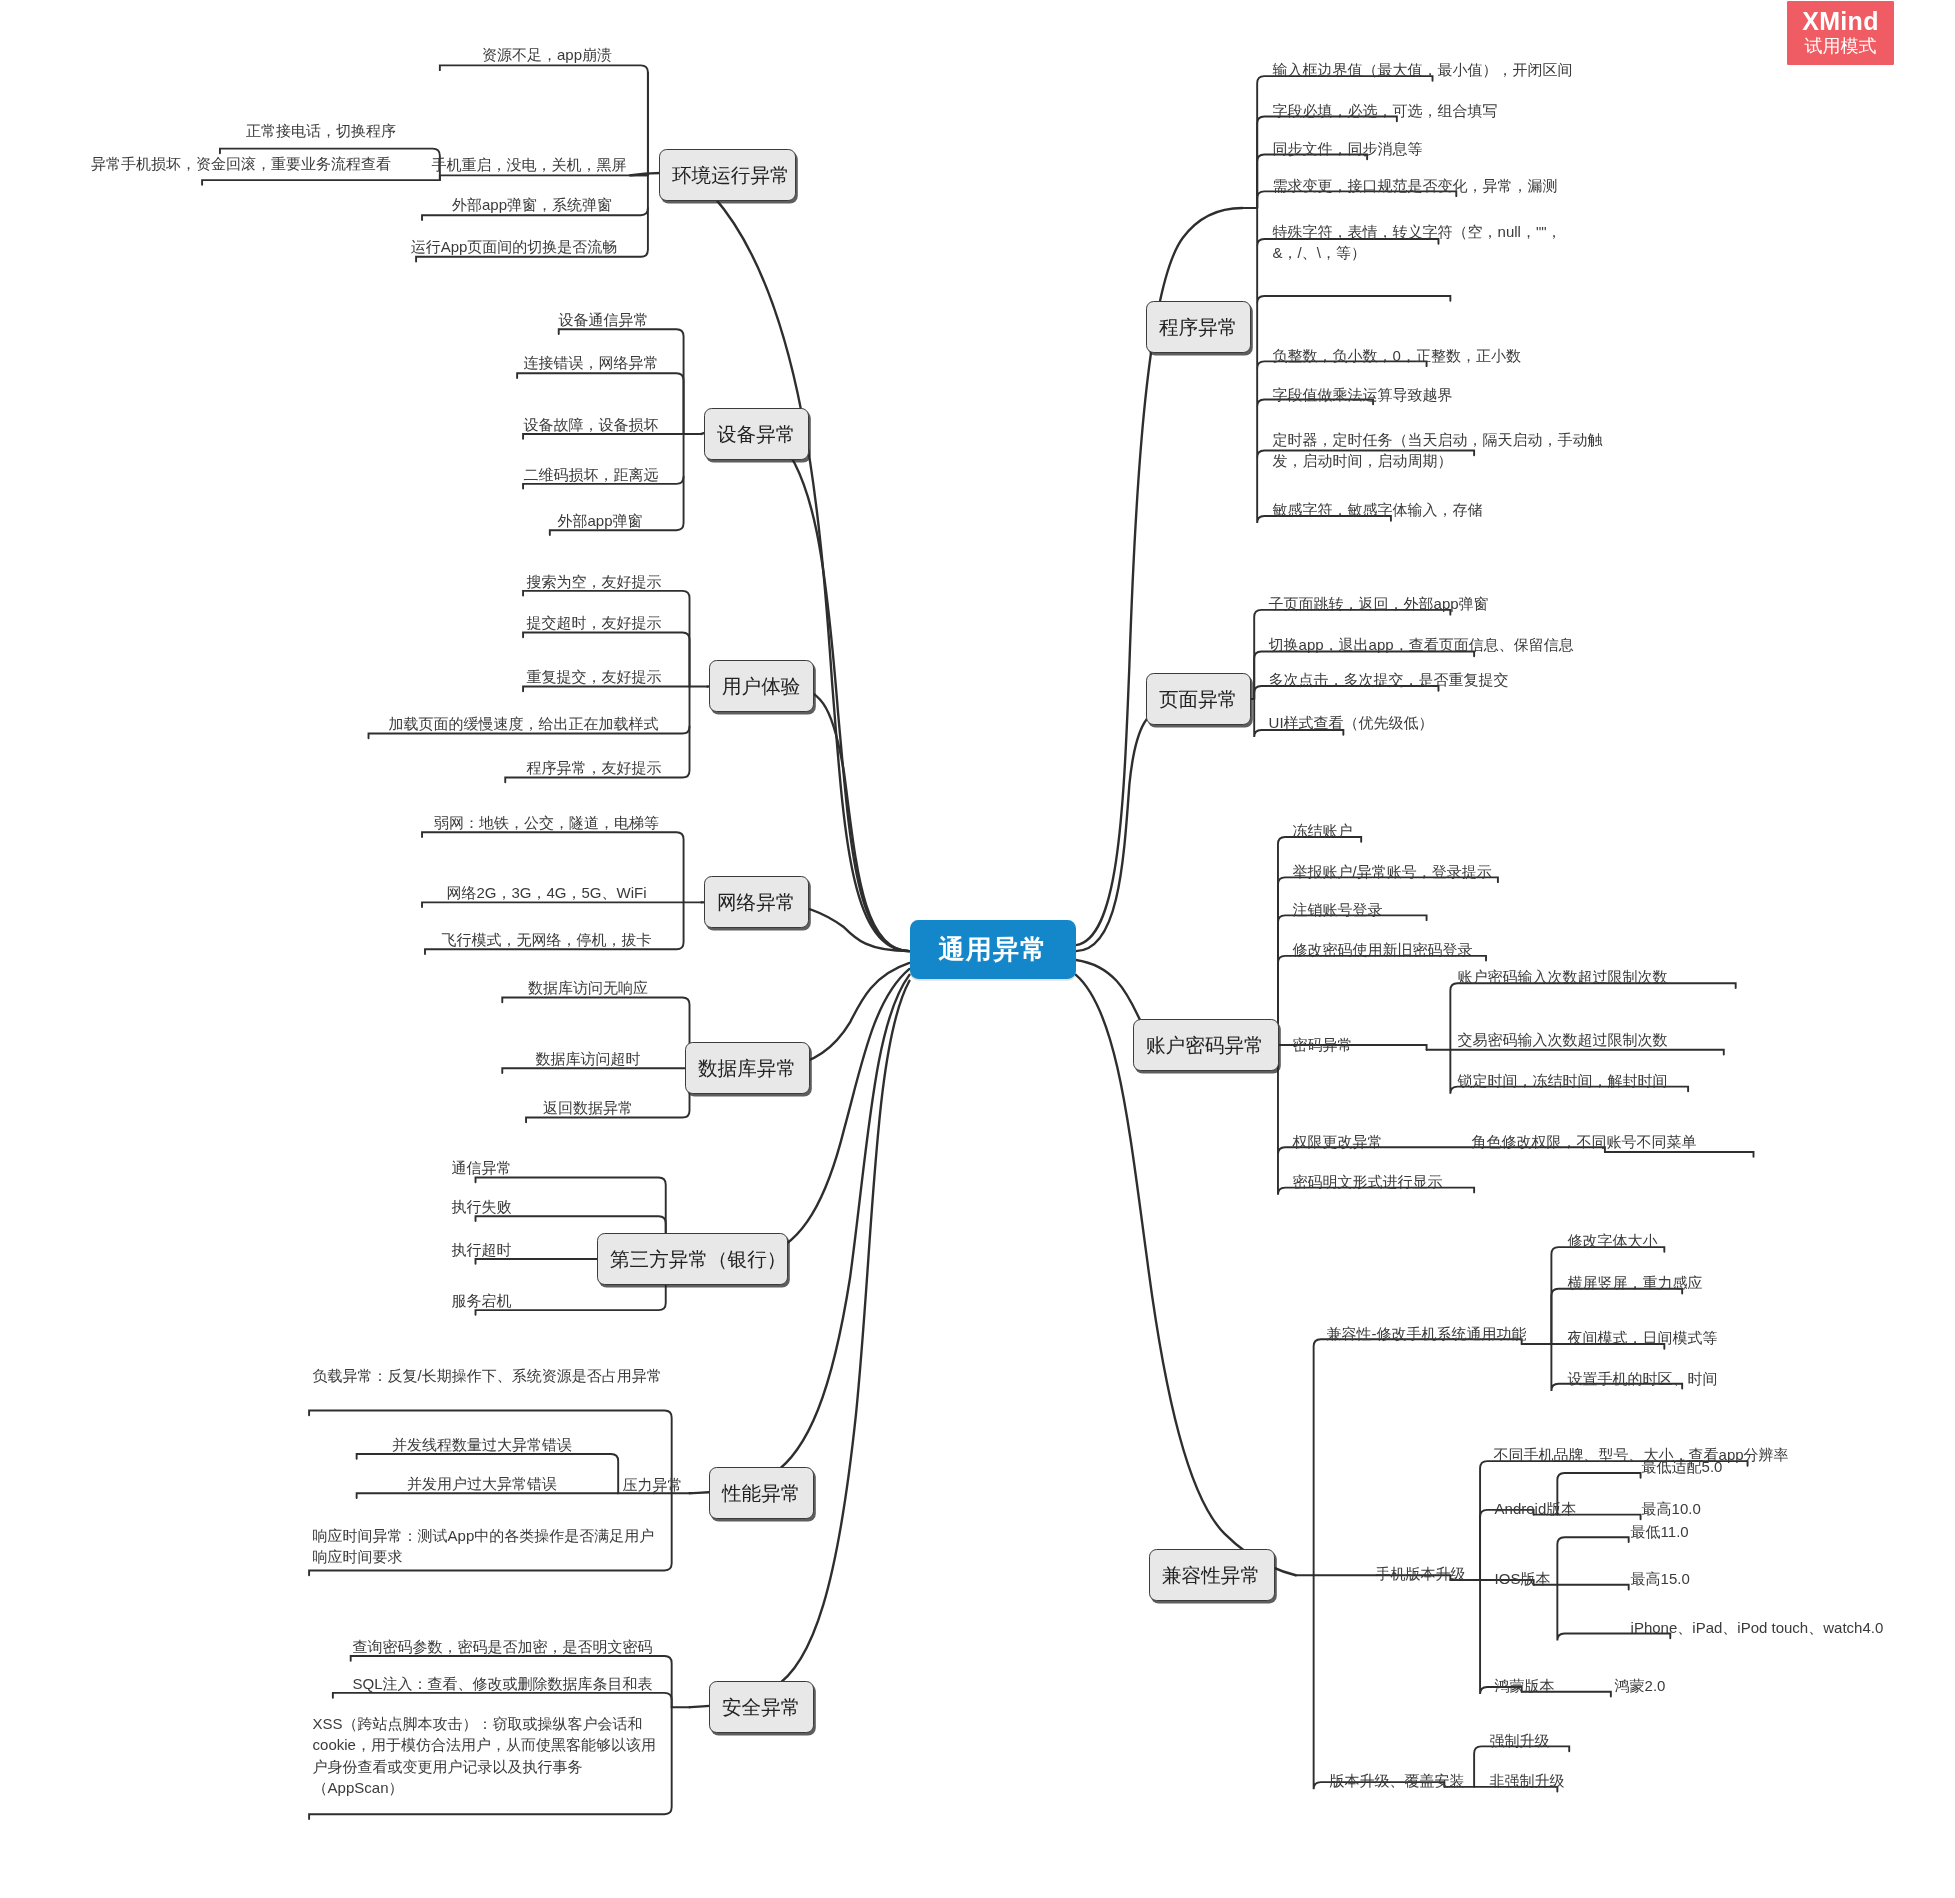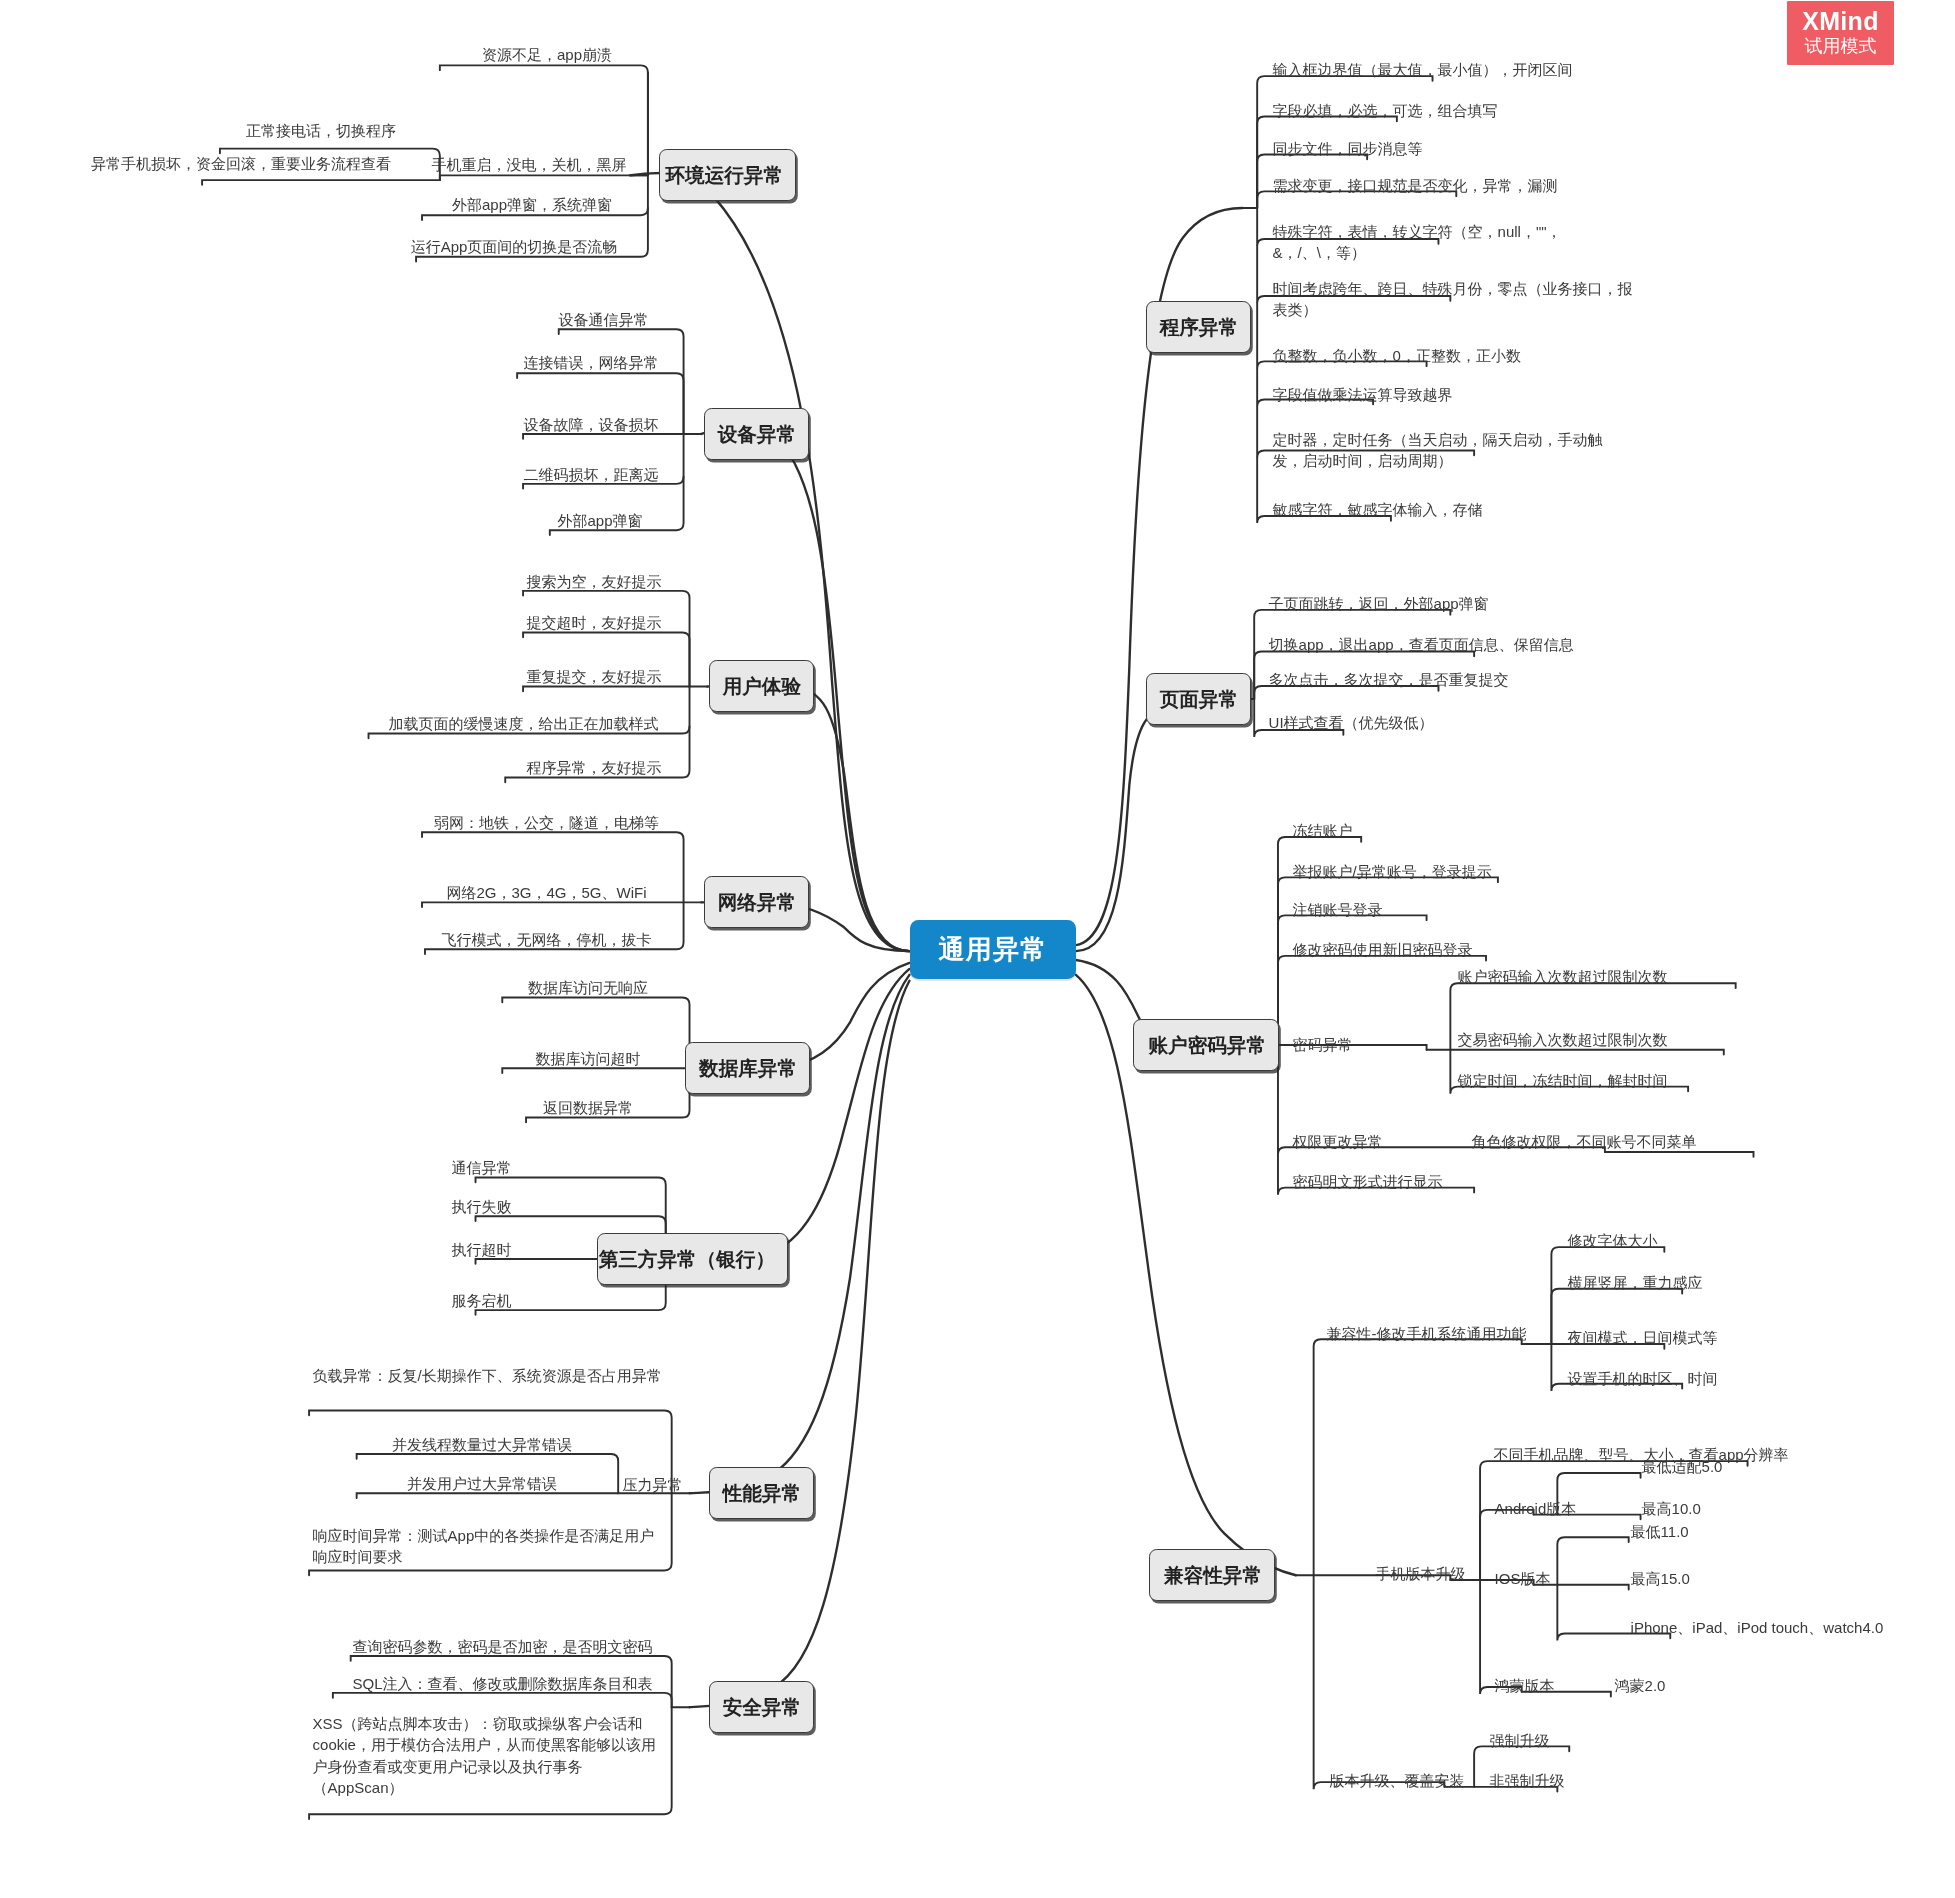--- a/index.html
+++ b/index.html
@@ -36,22 +36,22 @@
     box-shadow:0 1.8px 0 rgba(0,0,0,0.12);
   }
 
   
   .main{
     background:#E8E8E8;
     border:1.8px solid #3B3B3B;
     border-radius:7.7px;
     color:#222222;
     font-size:19.6px;
-    font-weight:bold;
-    display:flex; align-items:center; justify-content:flex-end;
+    font-weight:normal;
+    display:flex; align-items:center; justify-content:flex-start;
     padding:7px 12px;
     box-shadow:1.8px 2.4px 0 rgba(40,40,40,0.75);
     white-space:nowrap;
   }
 
   
   .leaf{
     color:#3A3A3A;
     font-size:15px;
     line-height:1.42;
@@ -321,21 +321,20 @@
 
   <div class="node leaf c" style="left:333px;top:1635px;width:339px;"><span>查询密码参数，密码是否加密，是否明文密码</span></div>
   <div class="node leaf c" style="left:333px;top:1672px;width:339px;"><span>SQL注入：查看、修改或删除数据库条目和表</span></div>
   <div class="node leaf l" style="left:309px;top:1712px;width:363px;"><span>XSS（跨站点脚本攻击）：窃取或操纵客户会话和cookie，用于模仿合法用户，从而使黑客能够以该用户身份查看或变更用户记录以及执行事务（AppScan）</span></div>
 
   <div class="node leaf l" style="left:1269px;top:58px;width:369px;"><span>输入框边界值（最大值，最小值），开闭区间</span></div>
   <div class="node leaf l" style="left:1269px;top:99px;width:369px;"><span>字段必填，必选，可选，组合填写</span></div>
   <div class="node leaf l" style="left:1269px;top:137px;width:369px;"><span>同步文件，同步消息等</span></div>
   <div class="node leaf l" style="left:1269px;top:174px;width:380px;"><span>需求变更，接口规范是否变化，异常，漏测</span></div>
   <div class="node leaf l" style="left:1269px;top:220px;width:309px;"><span>特殊字符，表情，转义字符（空，null，""，&amp;，/、\，等）</span></div>
-  <div class="node leaf l" style="left:1269px;top:277px;width:369px;"><span>时间考虑跨年、跨日、特殊月份，零点（业务接口，报表类）</span></div>
   <div class="node leaf l" style="left:1269px;top:344px;width:369px;"><span>负整数，负小数，0，正整数，正小数</span></div>
   <div class="node leaf l" style="left:1269px;top:383px;width:369px;"><span>字段值做乘法运算导致越界</span></div>
   <div class="node leaf l" style="left:1269px;top:428px;width:357px;"><span>定时器，定时任务（当天启动，隔天启动，手动触发，启动时间，启动周期）</span></div>
   <div class="node leaf l" style="left:1269px;top:498px;width:369px;"><span>敏感字符，敏感字体输入，存储</span></div>
 
   <div class="node leaf l" style="left:1265px;top:592px;width:369px;"><span>子页面跳转，返回，外部app弹窗</span></div>
   <div class="node leaf l" style="left:1265px;top:633px;width:416px;"><span>切换app，退出app，查看页面信息、保留信息</span></div>
   <div class="node leaf l" style="left:1265px;top:668px;width:369px;"><span>多次点击，多次提交，是否重复提交</span></div>
   <div class="node leaf l" style="left:1265px;top:711px;width:297px;"><span>UI样式查看（优先级低）</span></div>
 

